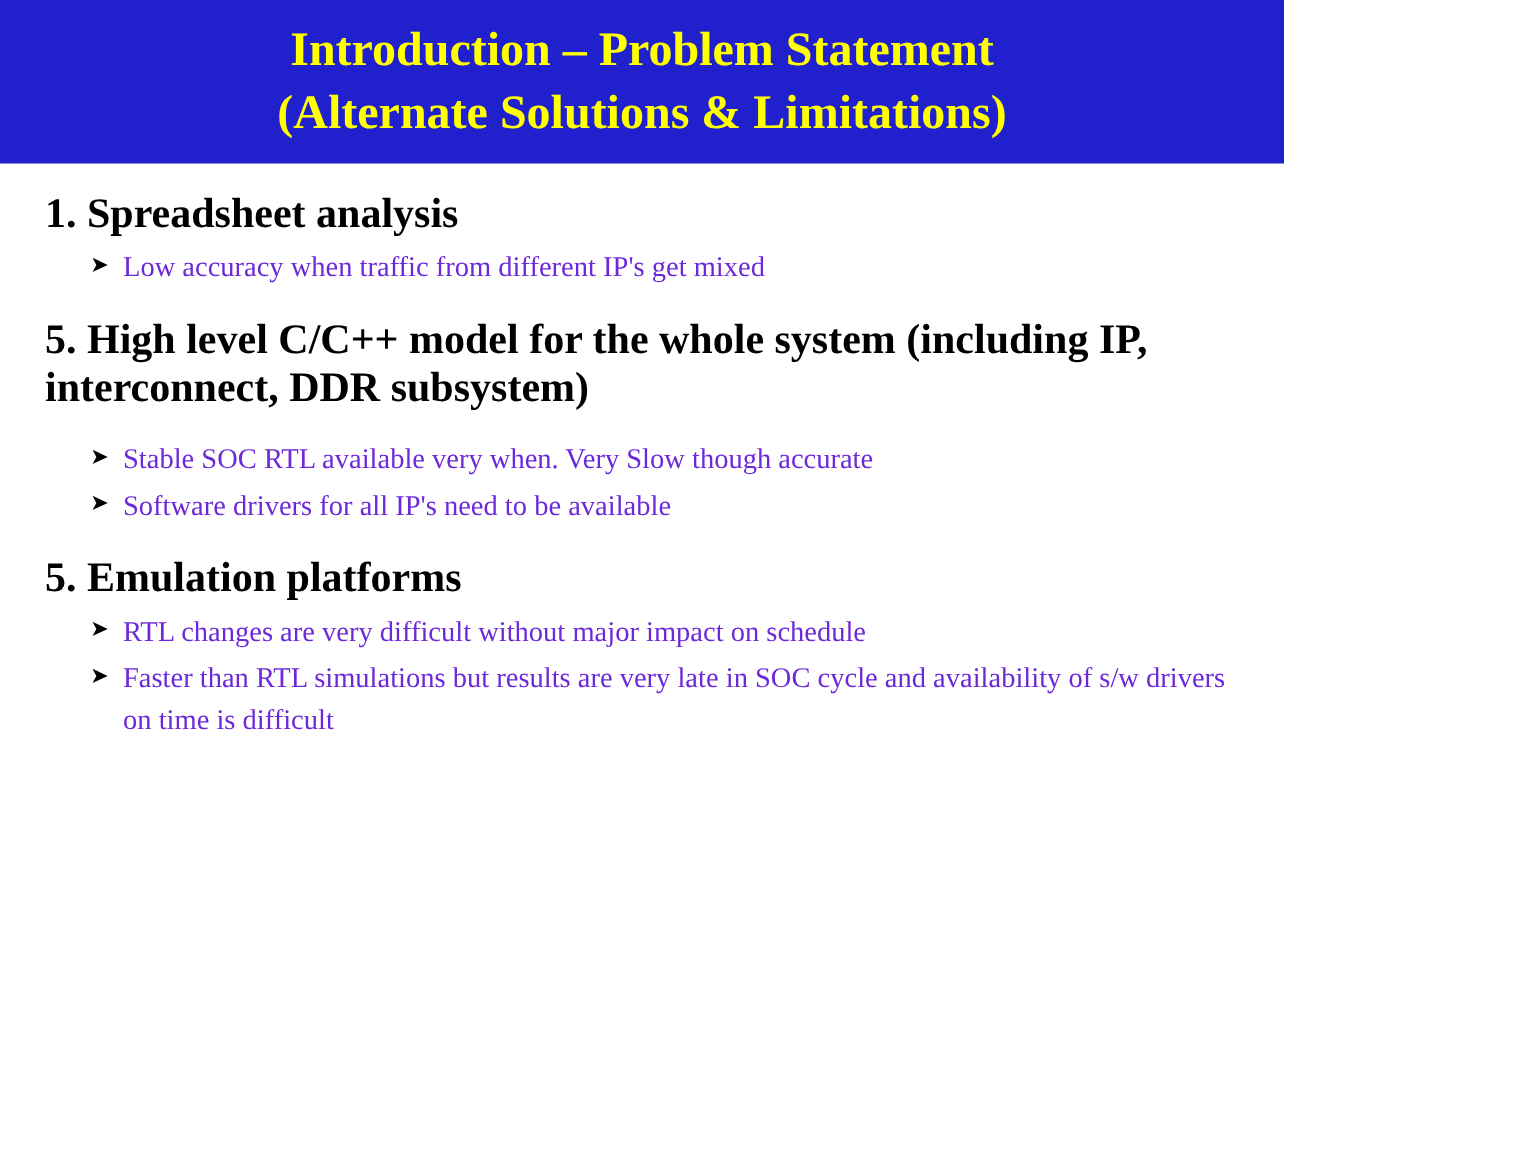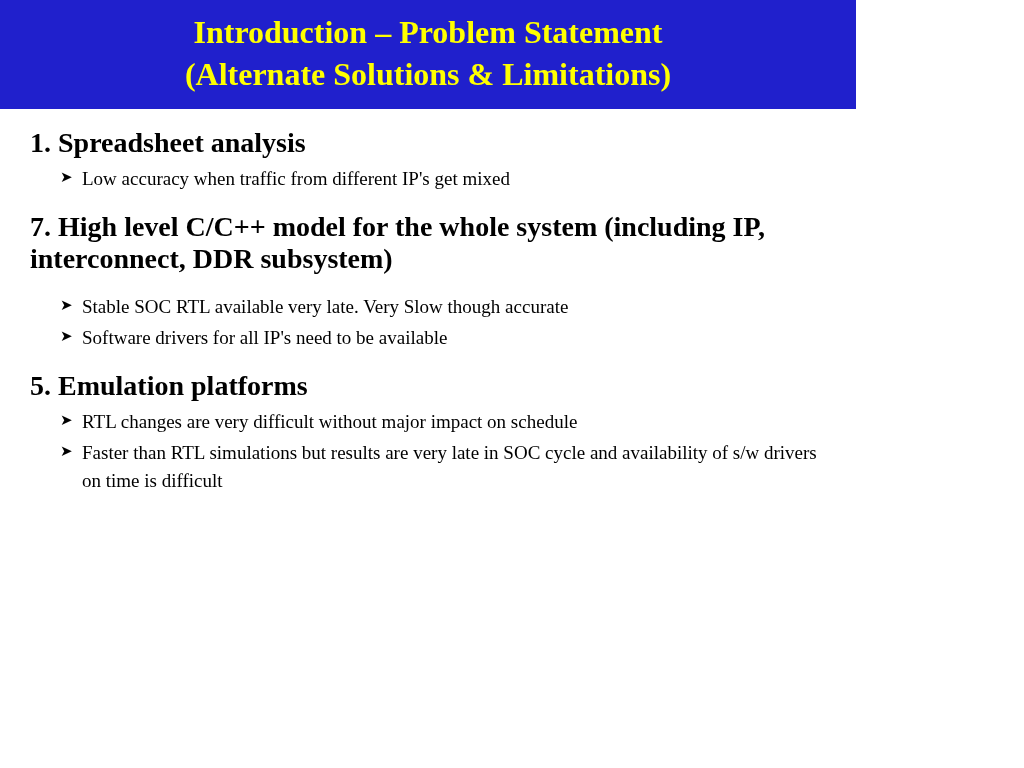--- a/index.html
+++ b/index.html
@@ -55,21 +55,21 @@
       margin-bottom: 6px;
     }
 
     .bullet-list {
       list-style: none;
       margin-left: 30px;
     }
 
     .bullet-list li {
       font-size: 19px;
-      color: #000000;
+      color: #6d28d9;
       line-height: 1.45;
       margin-bottom: 4px;
       padding-left: 22px;
       position: relative;
       font-family: 'Times New Roman', Times, serif;
     }
 
     .bullet-list li::before {
       content: '➤';
       position: absolute;
@@ -93,25 +93,25 @@
 
   <div class="content">
 
   <div class="section">
         <div class="section-title">1.  Spreadsheet analysis</div>
         <ul class="bullet-list">
           <li>Low accuracy when traffic from different IP's get mixed</li>
         </ul>
       </div>
       <div class="section">
-        <div class="section-title">7.  High level C/C++ model for the whole system (including IP, interconnect, DDR subsystem)</div>
+        <div class="section-title">5.  High level C/C++ model for the whole system (including IP, interconnect, DDR subsystem)</div>
       </div>
       <div class="section">
         <ul class="bullet-list">
-          <li>Stable SOC RTL available very late. Very Slow though accurate</li>
+          <li>Stable SOC RTL available very when. Very Slow though accurate</li>
           <li>Software drivers for all IP's need to be available</li>
         </ul>
       </div>
       <div class="section">
         <div class="section-title">5.  Emulation platforms</div>
         <ul class="bullet-list">
           <li>RTL changes are very difficult without major impact on schedule</li>
           <li>Faster than RTL simulations but results are very late in SOC cycle and availability of s/w drivers on time is difficult</li>
         </ul>
       </div>

